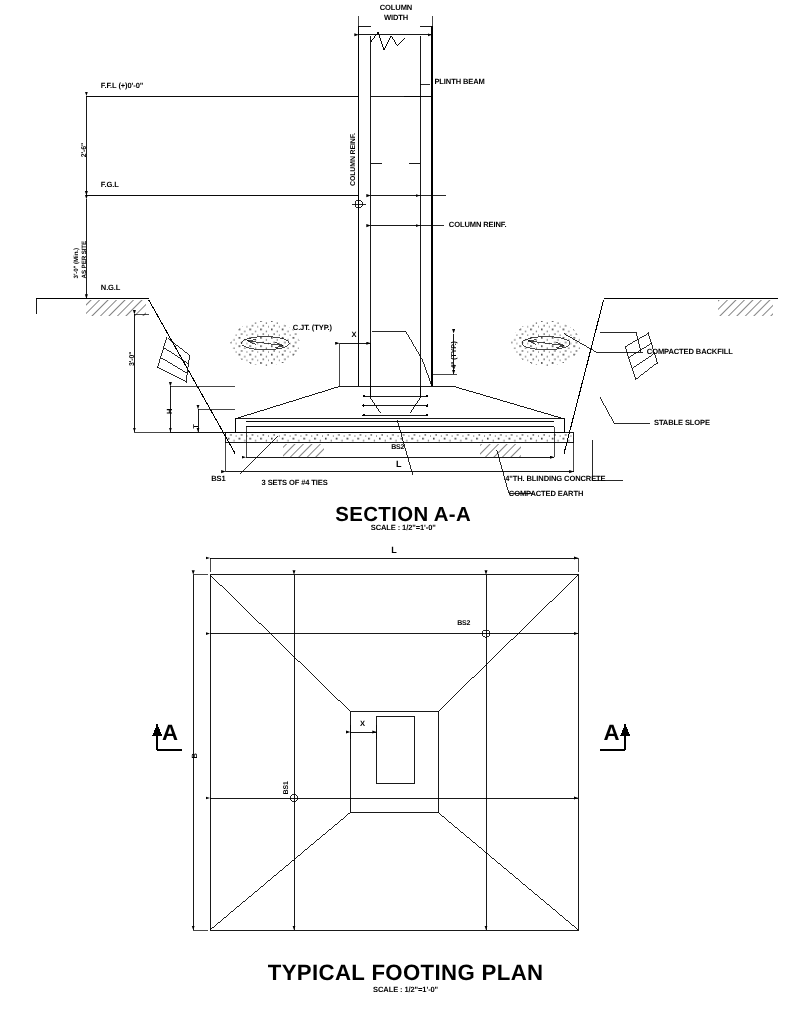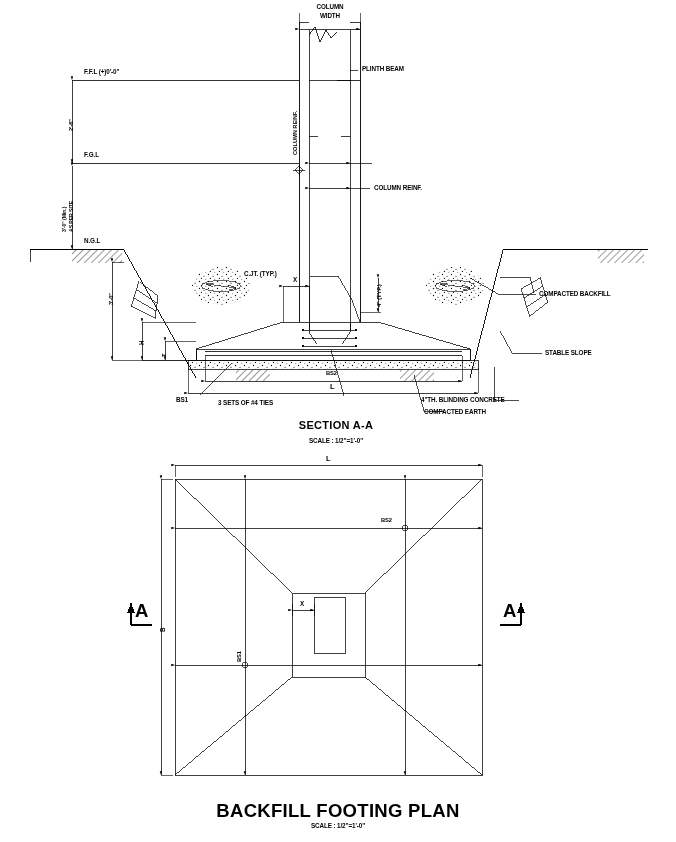--- a/index.html
+++ b/index.html
@@ -6,21 +6,21 @@
   body{width:676px;height:842px;position:relative;overflow:hidden;
        font-family:"Liberation Sans",sans-serif;color:#000;}
   #sheet{position:absolute;left:0;top:0;width:676px;height:842px;}
   svg{position:absolute;left:0;top:0;}
   .lbl{position:absolute;font-family:"Liberation Sans",sans-serif;
        font-weight:bold;white-space:nowrap;letter-spacing:-0.1px;}
   .t5{font-size:5.2px;}
   .t55{font-size:5.8px;}
   .t6{font-size:6.3px;}
   .t7{font-size:7.5px;}
-  .t16{font-size:11px;letter-spacing:0.3px;}
+  .t16{font-size:17px;letter-spacing:0.3px;}
   .t18{font-size:18.5px;letter-spacing:0.3px;}
   .rot{transform-origin:0 0;transform:rotate(-90deg);}
   .ctr{text-align:center;}
 </style>
 </head>
 <body>
 
 <div id="sheet">
 
 <svg width="676" height="842">
@@ -322,16 +322,16 @@
 <div class="lbl t7" style="left:326px;top:454px;">L</div>
 <div class="lbl t6 rot" style="left:159px;top:632px;">B</div>
 <div class="lbl t6" style="left:300px;top:600px;">X</div>
 
 <div class="lbl t55" style="left:381px;top:517px;">BS2</div>
 <div class="lbl t55 rot" style="left:236px;top:662px;">BS1</div>
 
 <div class="lbl t18" style="left:135px;top:600px;">A</div>
 <div class="lbl t18" style="left:503px;top:600px;">A</div>
 
-<div class="lbl t18 ctr" style="left:213px;top:800px;width:250px;">BACKFILL FOOTING PLAN</div>
+<div class="lbl t18 ctr" style="left:213px;top:800px;width:250px;">TYPICAL FOOTING PLAN</div>
 <div class="lbl t6 ctr" style="left:213px;top:822px;width:250px;">SCALE : 1/2"=1'-0"</div>
 
 </div>
 
 </body></html>

